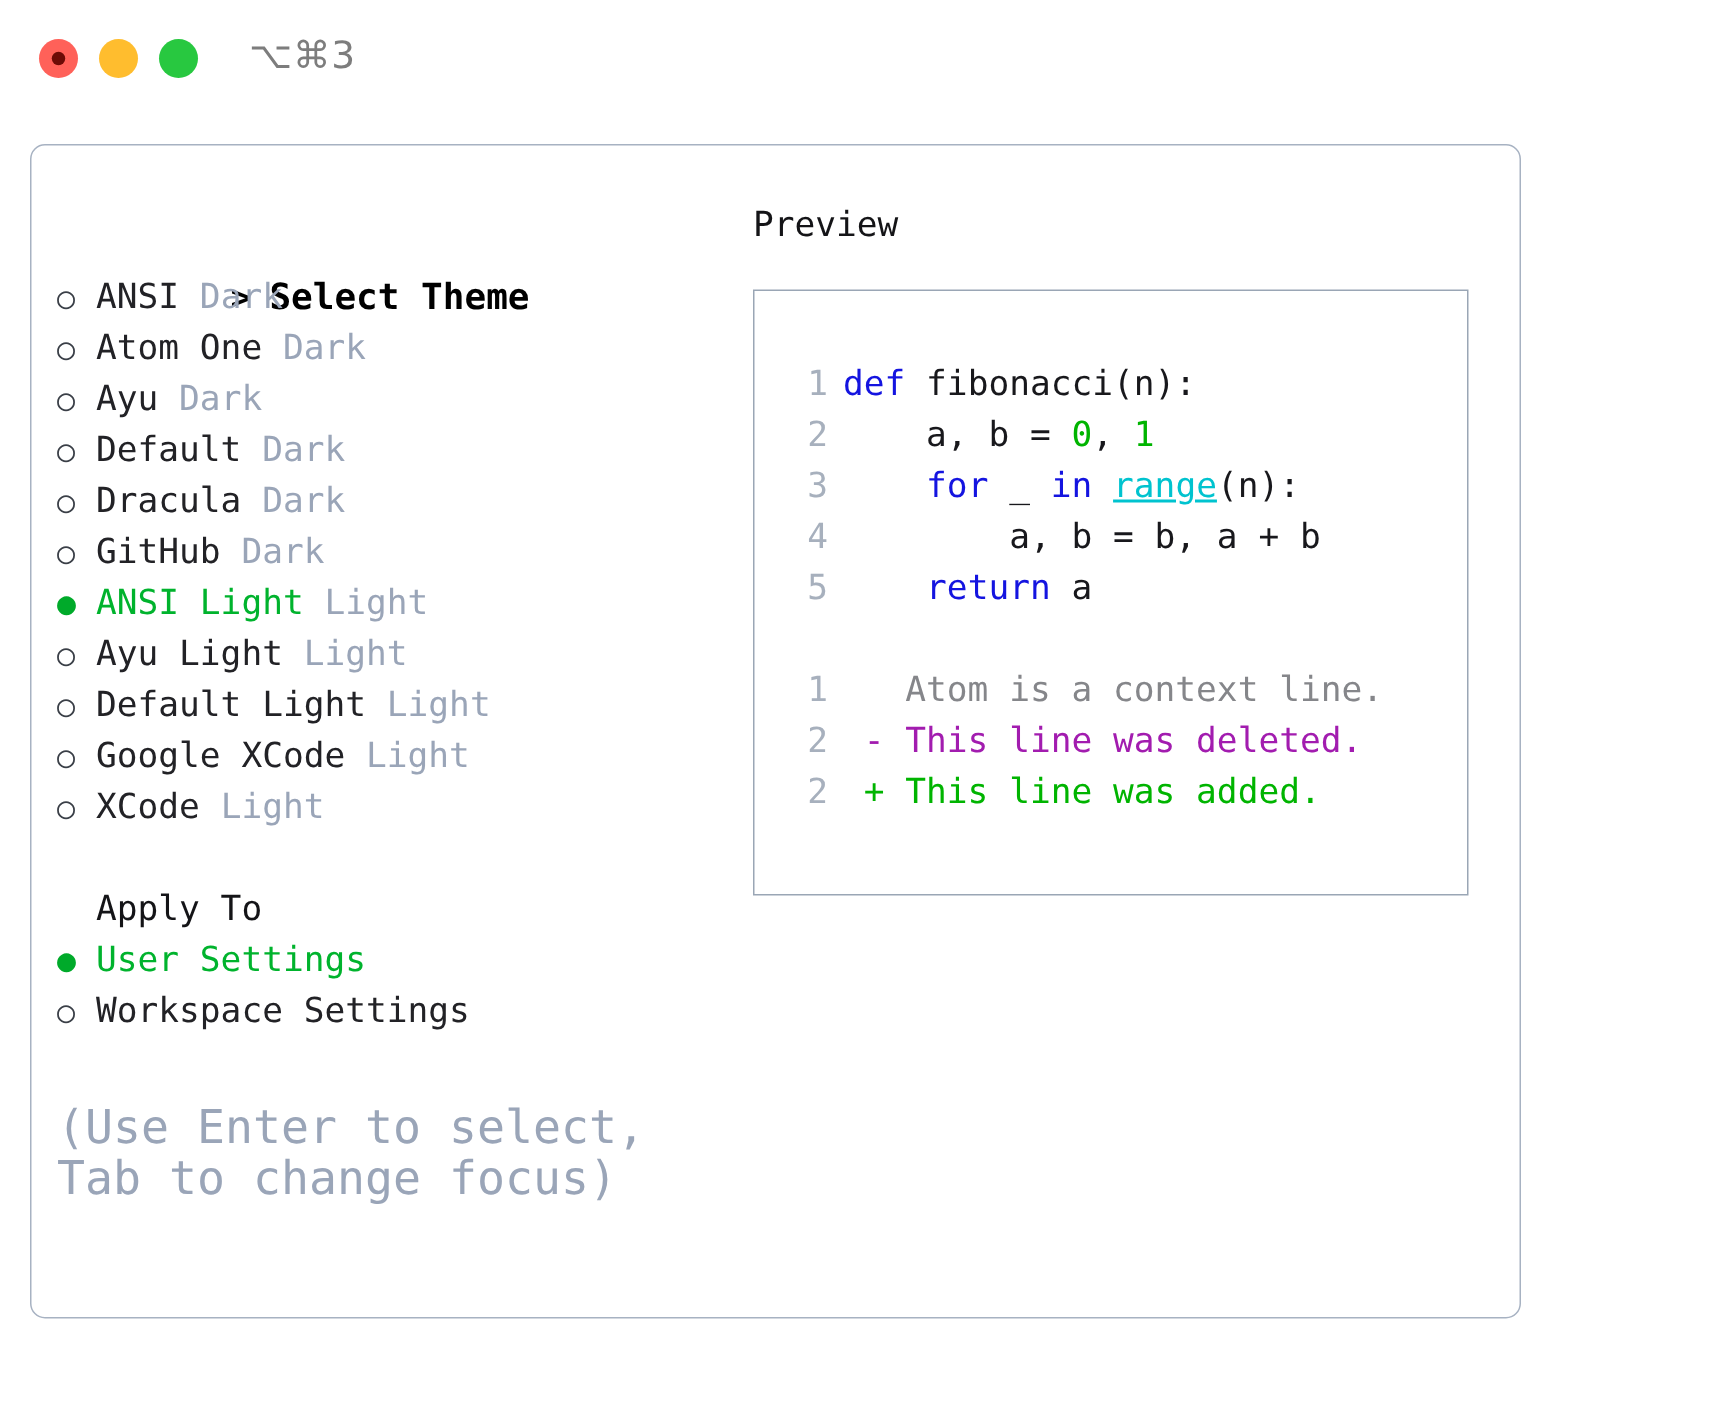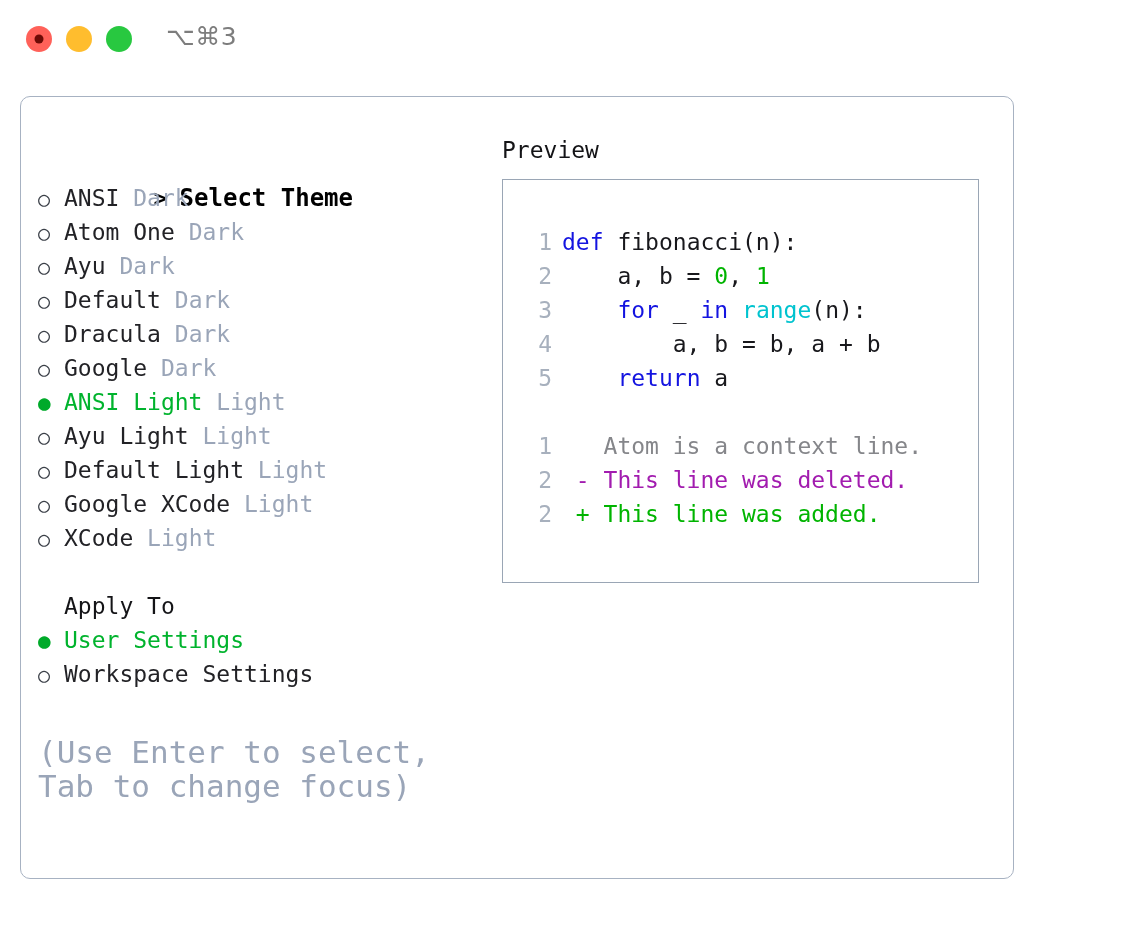--- a/index.html
+++ b/index.html
@@ -122,42 +122,42 @@
     left: 481px; top: 36px;
     width: 500px;
   }
   #preview-title {
     font-size: 23px;
     line-height: 34px;
     color: #141417;
     font-weight: normal;
   }
   #preview-box {
-    margin-top: 12px;
+    margin-top: 26px;
     width: 477px;
     height: 404px;
     border: 1.6px solid #9aa6b5;
     background: #ffffff;
     padding: 45px 0 0 19px;
   }
   .code-line {
     height: 34px;
     line-height: 34px;
     font-size: 23px;
     white-space: pre;
   }
   .ln {
     display: inline-block;
     width: 30px;
     text-align: right;
     color: #a7b0bd;
     margin-right: 10px;
   }
   .kw  { color: #1414e0; }
-  .fn  { color: #00c3cf; }
+  .fn  { color: #00c3cf; text-decoration: underline; }
   .num { color: #00b400; }
   .plain { color: #18181c; }
   .gap { height: 34px; }
   .ctx { color: #85868a; }
   .del { color: #a21caf; }
   .add { color: #00b400; }
 </style>
 </head>
 <body>
 
@@ -177,21 +177,21 @@
     <div id="left-col">
       <div class="row header-row">
         <span class="marker">&gt;</span><span>Select Theme</span>
       </div>
       <div id="theme-items">
           <div class="row"><span class="marker">○</span><span class="label">ANSI</span><span class="badge"> Dark</span></div>
           <div class="row"><span class="marker">○</span><span class="label">Atom One</span><span class="badge"> Dark</span></div>
           <div class="row"><span class="marker">○</span><span class="label">Ayu</span><span class="badge"> Dark</span></div>
           <div class="row"><span class="marker">○</span><span class="label">Default</span><span class="badge"> Dark</span></div>
           <div class="row"><span class="marker">○</span><span class="label">Dracula</span><span class="badge"> Dark</span></div>
-          <div class="row"><span class="marker">○</span><span class="label">Google</span><span class="badge"> Dark</span></div>
+          <div class="row"><span class="marker">○</span><span class="label">GitHub</span><span class="badge"> Dark</span></div>
           <div class="row"><span class="marker sel">●</span><span class="label sel">ANSI Light</span><span class="badge"> Light</span></div>
           <div class="row"><span class="marker">○</span><span class="label">Ayu Light</span><span class="badge"> Light</span></div>
           <div class="row"><span class="marker">○</span><span class="label">Default Light</span><span class="badge"> Light</span></div>
           <div class="row"><span class="marker">○</span><span class="label">Google XCode</span><span class="badge"> Light</span></div>
           <div class="row"><span class="marker">○</span><span class="label">XCode</span><span class="badge"> Light</span></div>
         </div>
 
       <div class="spacer-sm"></div>
 
       <div class="group-head">Apply To</div>

